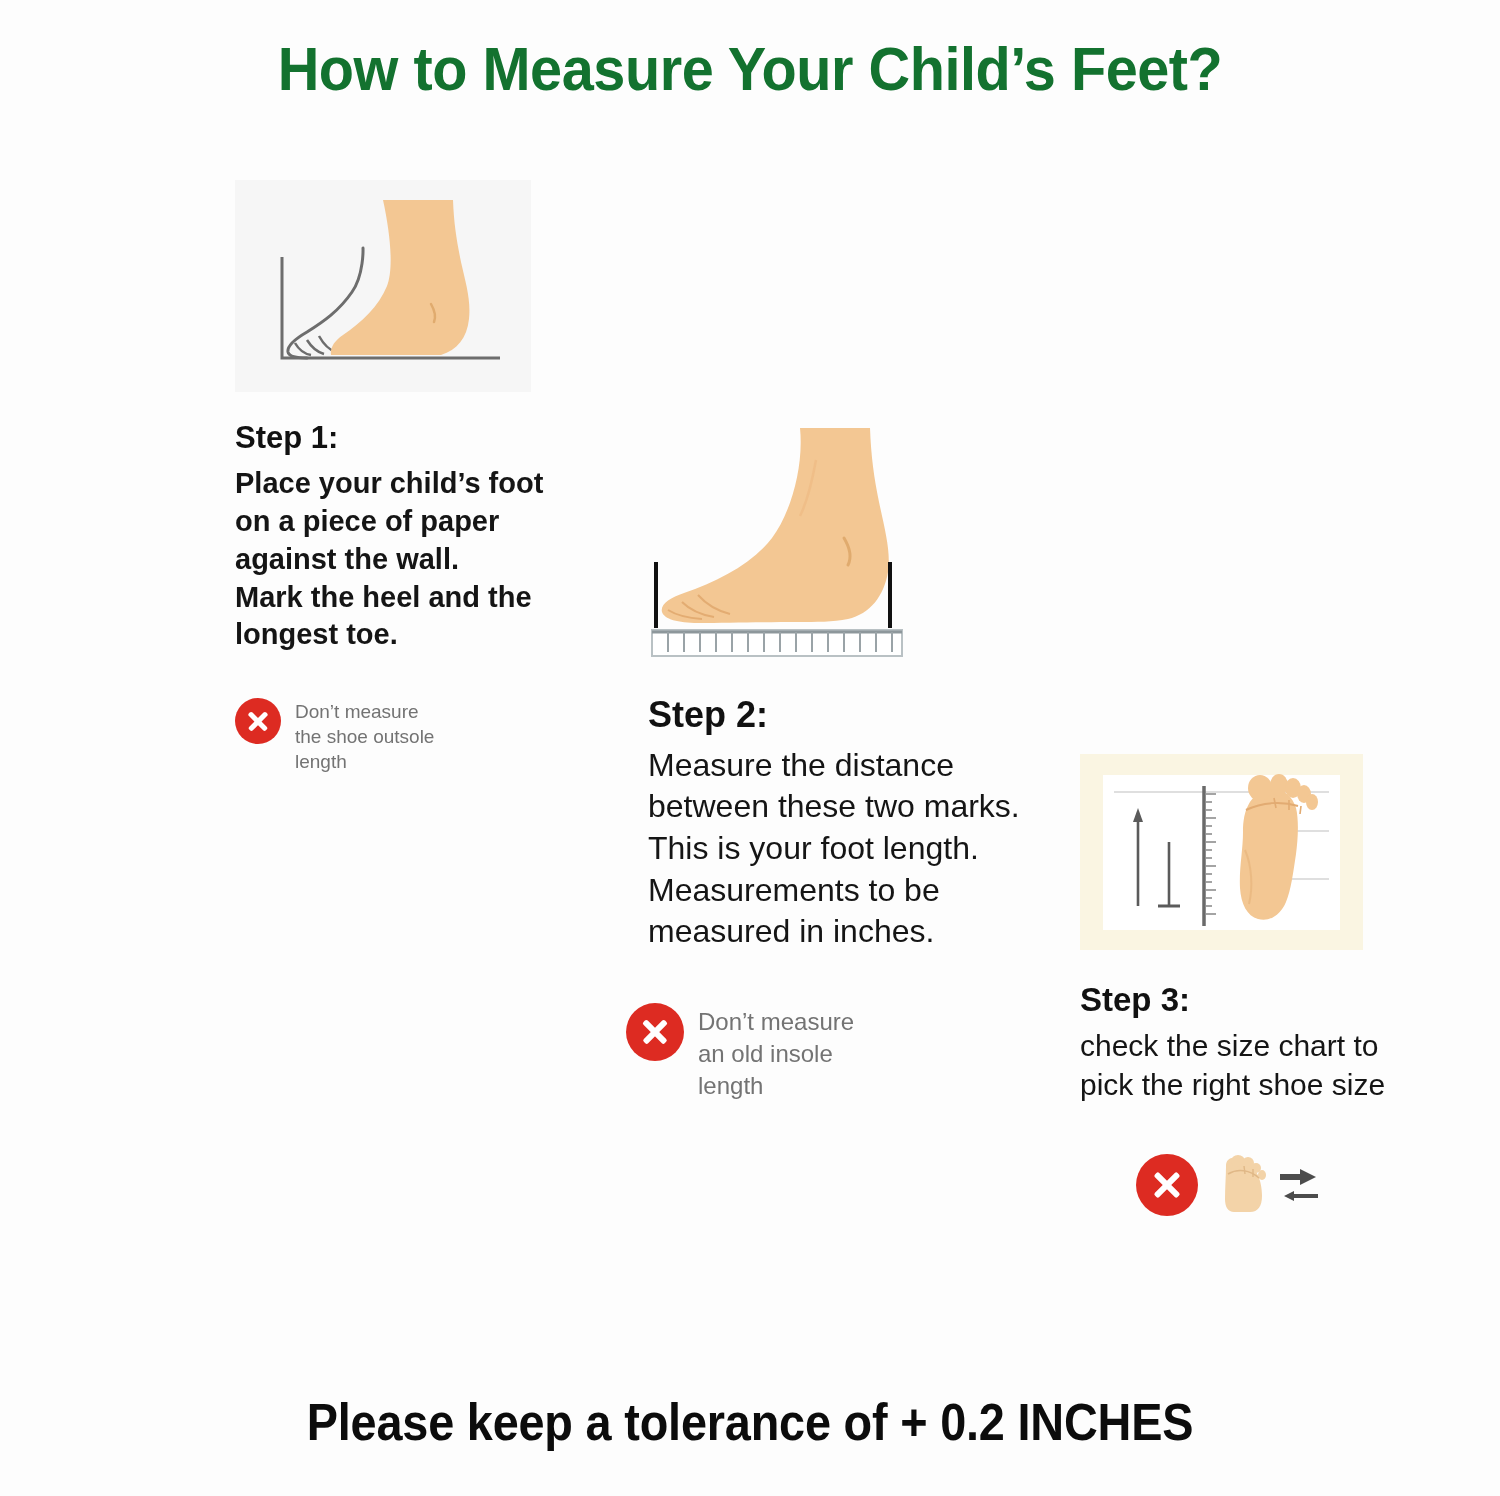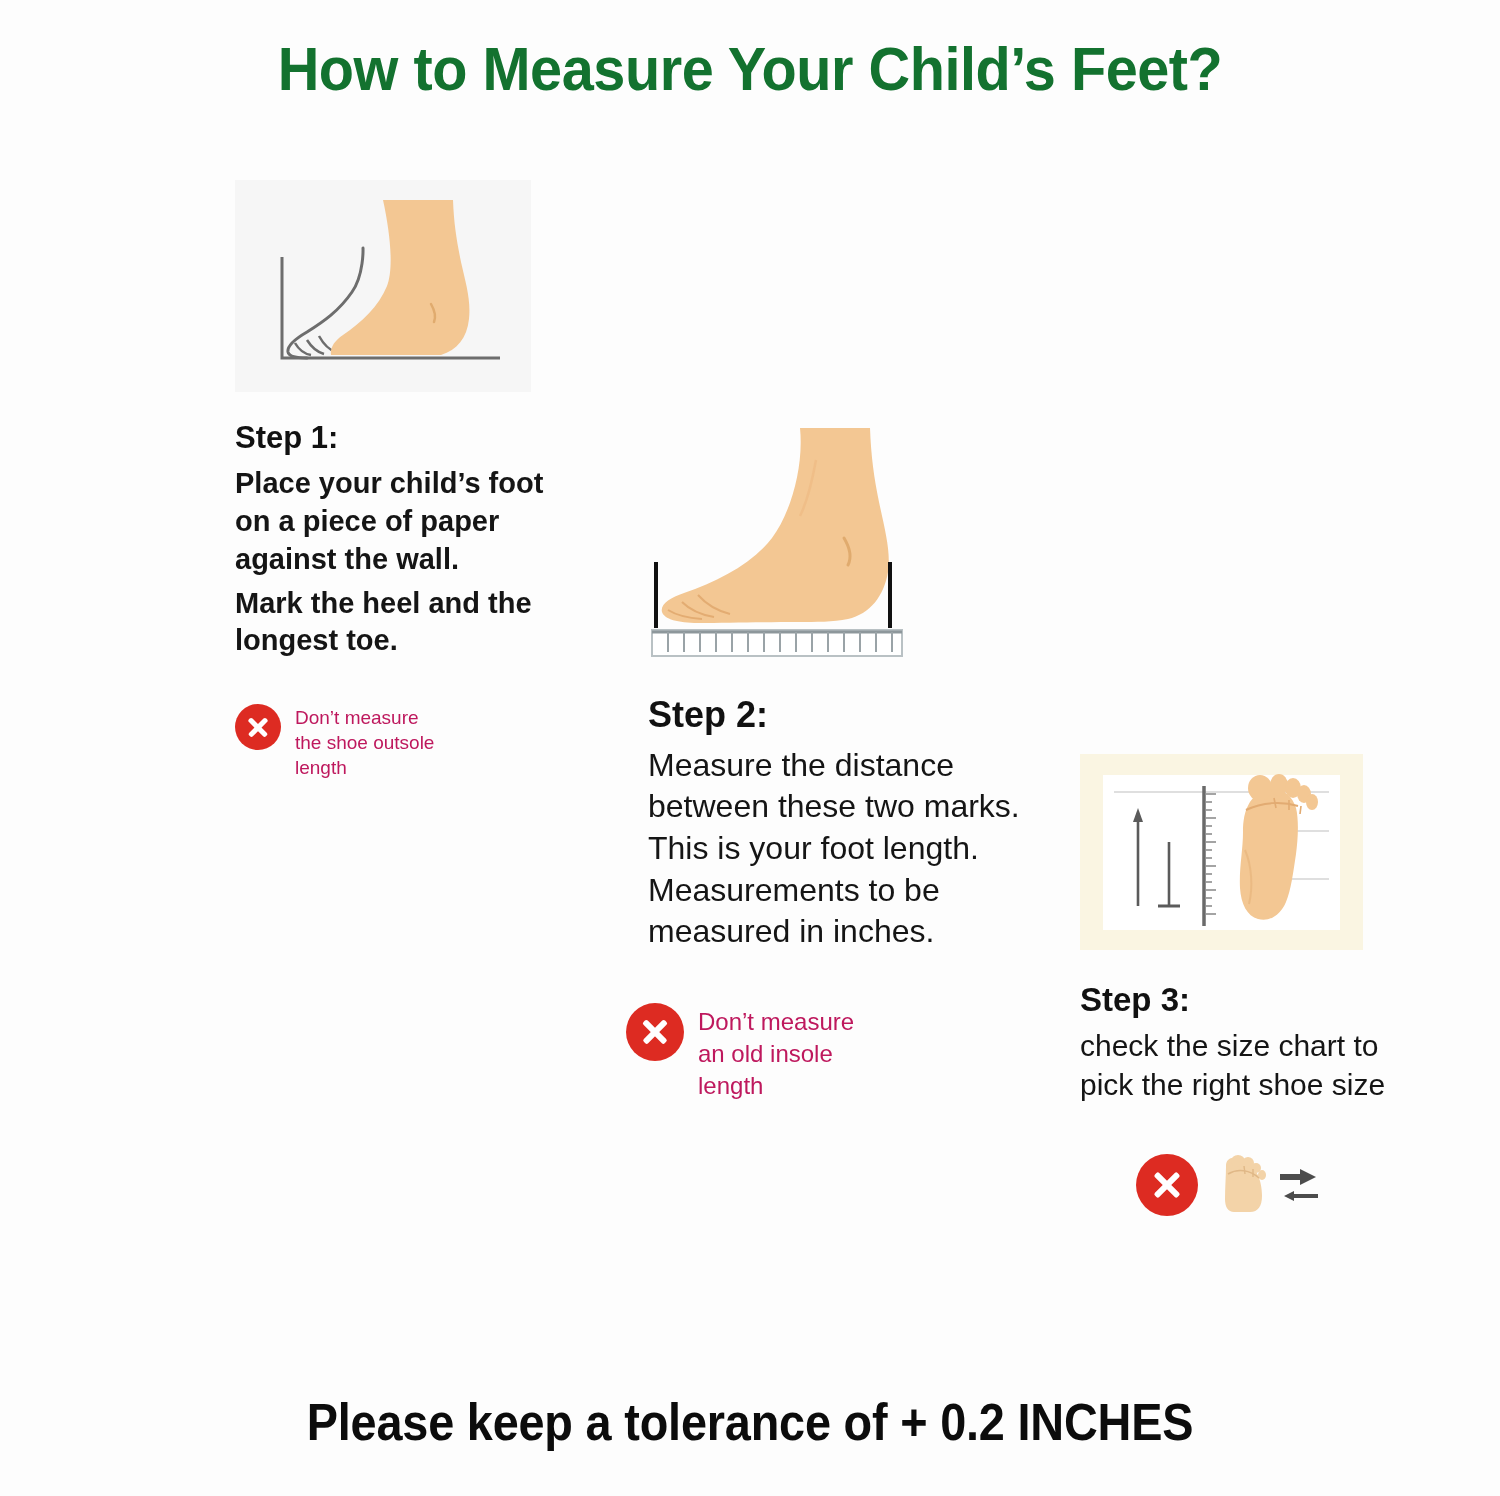--- a/index.html
+++ b/index.html
@@ -55,21 +55,21 @@
     font-weight: bold;
     color: #111;
     line-height: 1.08;
   }
   .step-body {
     font-family: "Liberation Sans", sans-serif;
     color: #151515;
     line-height: 1.30;
   }
   .step-body p { margin: 0; }
-  .step-body p + p { margin-top: 6px; }
+  .step-body p + p { }
 
   
   .warn {
     display: flex;
     align-items: flex-start;
     gap: 14px;
   }
   .x-circle {
     flex: none;
     border-radius: 50%;
@@ -80,21 +80,21 @@
   .x-circle::after {
     content: "";
     position: absolute;
     left: 50%;
     top: 50%;
     background: #ffffff;
     border-radius: 2px;
   }
   .warn-text {
     font-family: "Liberation Sans", sans-serif;
-    color: #be185d;
+    color: #737373;
     line-height: 1.33;
     padding-top: 3px;
   }
   .warn-text div { white-space: nowrap; }
 
   
   #step1 { left: 235px; top: 180px; width: 330px; }
   #step1 .img-panel {
     width: 296px;
     height: 212px;

